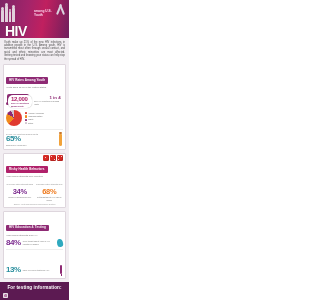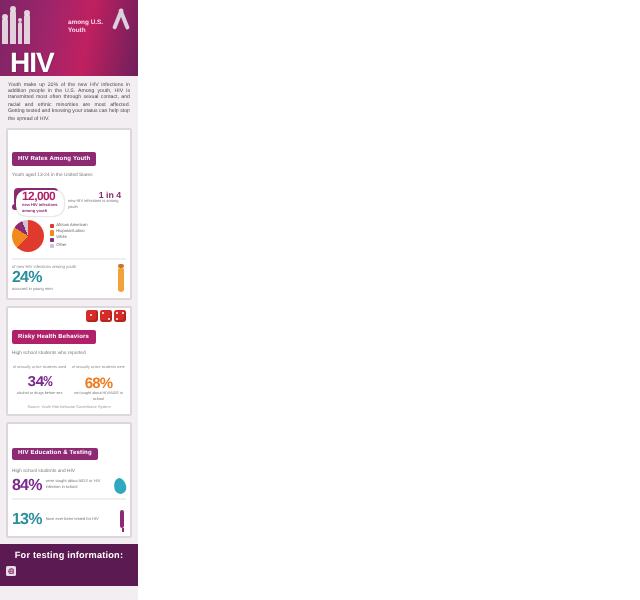--- a/index.html
+++ b/index.html
@@ -95,31 +95,31 @@
   .die{width:6px;height:6px;background:#d62b26;border-radius:1.2px;position:relative;
        box-shadow:inset -1px -1px 0 rgba(0,0,0,.15);}
   .die b{position:absolute;width:1.1px;height:1.1px;background:#fff;border-radius:50%;}
 
   
   .two{display:flex;gap:2px;margin-top:2.5px;}
   .cell{flex:1;text-align:center;}
   .cell .lead{font-size:1.9px;line-height:2.3px;color:#8d8d8d;min-height:4.6px;}
   .cell .num{font-size:7.5px;line-height:8px;font-weight:bold;letter-spacing:-.4px;}
   .cell .cap{font-size:1.9px;line-height:2.3px;color:#777;margin-top:.4px;}
-  .teal{color:#2b8f9e;}.red{color:#d62b26;}.purple{color:#7b2a8e;font-family:Liberation Mono, monospace;}.orange{color:#ef7b1f;}
+  .teal{color:#2b8f9e;}.red{color:#d62b26;}.purple{color:#7b2a8e;}.orange{color:#ef7b1f;}
   .note{font-size:1.9px;line-height:2.4px;color:#9a9a9a;text-align:center;margin-top:2px;}
 
   
   .edu-row{display:flex;align-items:center;gap:2px;margin-top:2px;}
   .edu-num{font-size:8px;line-height:8px;font-weight:bold;color:#7b2a8e;letter-spacing:-.4px;}
   .edu-txt{flex:1;font-size:2px;line-height:2.5px;color:#777;}
   .drop{width:6px;height:8px;flex:0 0 6px;background:#2fa9bf;
         border-radius:50% 50% 50% 50%/60% 60% 40% 40%;transform:rotate(-12deg);}
   .edu-row2{display:flex;align-items:center;gap:2px;margin-top:2.5px;
-    border-top:.5px solid #eee;padding-top:4px;}
+    border-top:.5px solid #eee;padding-top:14px;}
   .edu-num2{font-size:8px;line-height:8px;font-weight:bold;color:#2b8f9e;letter-spacing:-.4px;}
   .syringe{width:4px;height:12px;flex:0 0 4px;position:relative;}
   .syringe .bar{position:absolute;left:1px;top:1px;width:2px;height:9px;background:#8e2a74;border-radius:1px;}
   .syringe .nd{position:absolute;left:1.7px;top:10px;width:.7px;height:2px;background:#8e2a74;}
 
   
   .footer{background:#5c1a52;padding:3px 3px 3px 3px;}
   .foot-title{font-size:4.6px;line-height:5px;font-weight:bold;color:#ffffff;
     text-align:center;margin-bottom:2.5px;letter-spacing:.1px;}
   .fitem{display:flex;gap:2px;align-items:flex-start;margin-bottom:2.2px;}
@@ -203,21 +203,21 @@
             <span class="sw" style="background:#cfc4ce"></span>
             <span class="t">Other</span>
           </div>
       </div>
     </div>
 
     
     <div class="pct-block">
       <div class="pct-txt">
         <div class="pct-lead">of new HIV infections among youth</div>
-        <div class="pct-big">24%</div>
+        <div class="pct-big">65%</div>
         <div class="pct-cap">occurred in young men</div>
       </div>
       <div class="vial">
         <span class="tube"></span>
           <span class="cap"></span>
       </div>
     </div>
   </div>
 
   <div class="panel">

